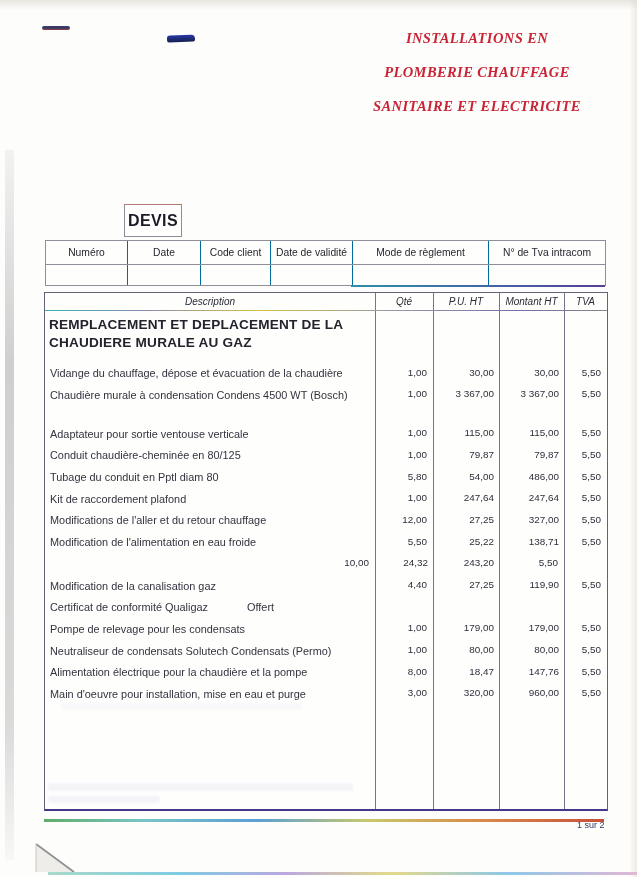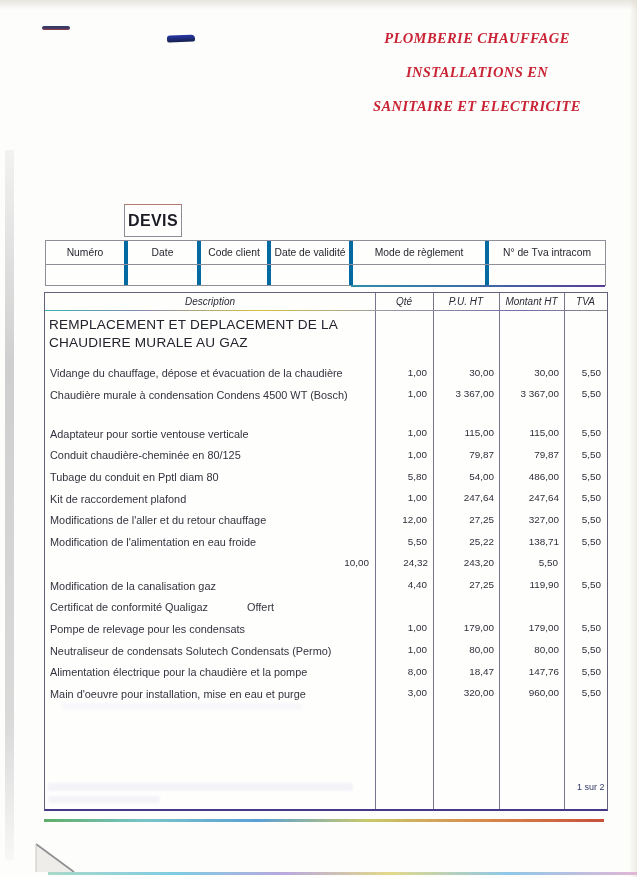--- a/index.html
+++ b/index.html
@@ -45,65 +45,65 @@
     display:flex;align-items:center;justify-content:center;
     font-size:16px;font-weight:bold;color:#1c1c26;letter-spacing:.4px;background:#fefefd;margin-top:9px;}
 
   
   .info-table{position:absolute;left:45px;top:240px;width:559px;height:44px;
     border:1px solid #8f8f9c;background:rgba(255,255,255,.6);}
   .info-row{display:grid;grid-template-columns:82px 73px 70px 82px 136px 116px;}
   .info-head{height:23px;border-bottom:1px solid #8f8f9c;}
   .info-vals{height:20px;}
   .info-cell{display:flex;align-items:center;justify-content:center;
-    font-size:10.3px;color:#26262f;border-right:4px solid #0369a1;overflow:hidden;}
+    font-size:10.3px;color:#26262f;border-right:1px solid #0369a1;overflow:hidden;}
   .info-cell:last-child{border-right:none;}
   .info-bottom-accent{position:absolute;left:305px;bottom:-2px;width:254px;height:2px;
     background:linear-gradient(90deg,#2e8fa8 0%,#3c6ea8 45%,#5a3e96 100%);}
 
   
   .items-table{position:absolute;left:44px;top:292px;width:562px;height:516px;
     border:1px solid #62627a;border-bottom:2px solid #45398a;background:rgba(255,255,255,.55);}
   .vline{position:absolute;top:0;bottom:0;width:1px;background:#75758c;}
   .vl1{left:330px;} .vl2{left:388px;} .vl3{left:454px;} .vl4{left:519px;}
   .items-header{display:grid;grid-template-columns:330px 58px 66px 65px 43px;height:17px;font-style:italic;}
   .items-header .hcell{display:flex;align-items:center;justify-content:center;
     font-size:10px;color:#2a2a36;}
   .header-underline{position:absolute;left:0;top:17px;width:562px;height:1px;
     background:linear-gradient(90deg,#35b0ae 0%,#8a8ab0 18%,#d6c23c 38%,#9a9aa5 60%,#7a6aaa 85%,#888 100%);}
   .section-title{margin:6px 0 0 4px;width:330px;
-    font-size:13.6px;font-weight:normal;line-height:17.5px;letter-spacing:.2px;color:#23232e;}
+    font-size:13.6px;font-weight:bold;line-height:17.5px;letter-spacing:.2px;color:#23232e;}
   .rows{margin-top:13px;}
   .irow{display:grid;grid-template-columns:330px 58px 66px 65px 43px;height:21.7px;}
   .irow.tall{height:39px;}
   .cell-desc{padding-left:5px;padding-top:3px;font-size:10.9px;color:#33333f;white-space:nowrap;overflow:hidden;}
   .cell-desc .desc2{display:block;margin-top:2.5px;}
   .cell-desc .note{margin-left:36px;}
   .cell-num{font-size:9.9px;color:#2e2e3a;text-align:right;padding-top:2.5px;}
   .num-qty{padding-right:6px;} .num-pu{padding-right:5px;}
   .num-mt{padding-right:5px;} .num-tva{padding-right:6px;}
 
   
-  .page-indicator{position:absolute;left:577px;top:782px;font-size:9px;color:#333a66;}
+  .page-indicator{position:absolute;left:577px;top:820px;font-size:9px;color:#333a66;}
 </style>
 </head>
 <body>
 
 <div class="top-band"></div>
 <div class="left-strip"></div>
 <div class="right-tint"></div>
 <div class="logo-mark1"></div>
 <div class="logo-mark2"></div>
 <div class="bleed bleed1"></div>
 <div class="bleed bleed2"></div>
 <div class="bleed bleed3"></div>
 
 <div class="letterhead">
+  <div class="lh-line">INSTALLATIONS EN</div>
   <div class="lh-line">PLOMBERIE CHAUFFAGE</div>
-  <div class="lh-line">INSTALLATIONS EN</div>
   <div class="lh-line">SANITAIRE ET ELECTRICITE</div>
 </div>
 
 <div class="devis-box">DEVIS</div>
 
 <div class="info-table">
   <div class="info-row info-head">
     <div class="info-cell">Numéro</div>
     <div class="info-cell">Date</div>
     <div class="info-cell">Code client</div>

